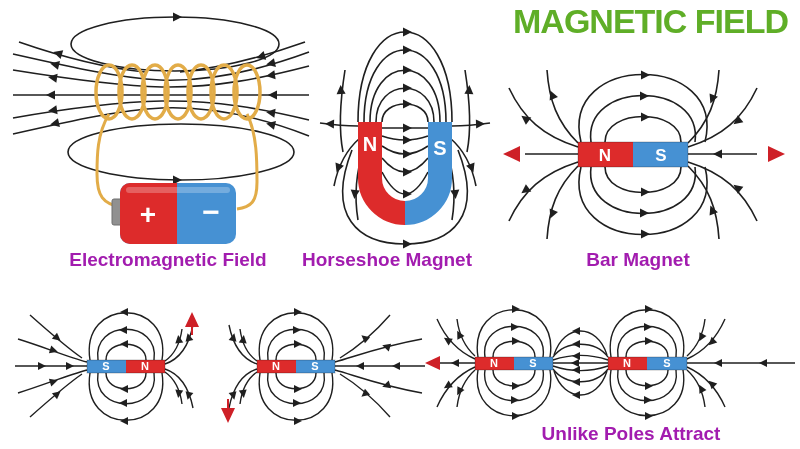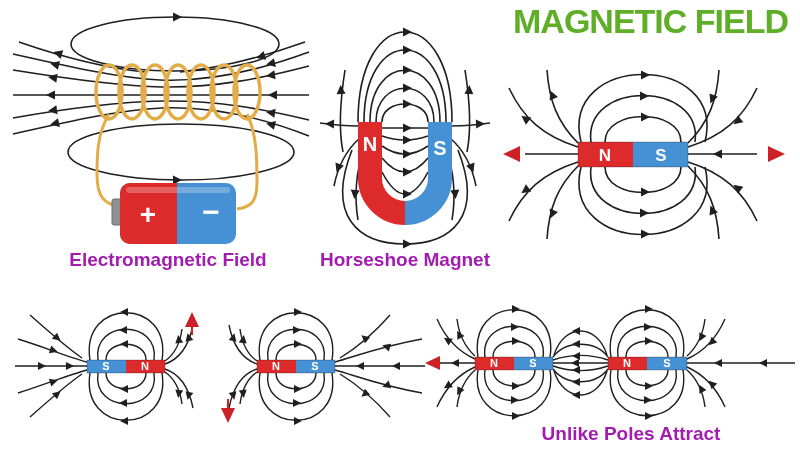--- a/index.html
+++ b/index.html
@@ -118,21 +118,21 @@
       <path class="fl" d="M34,130 C8,196 40,224 87,224 C134,224 166,196 140,130"></path>
       <polygon class="ah" points="-2,-4.5 7,0 -2,4.5" transform="translate(87 224)"></polygon>
     </g>
     <g>
       <path d="M52,102 V158 A35,35 0 0 0 87,193" fill="none" stroke="#DD2B2B" stroke-width="24"></path>
       <path d="M87,193 A35,35 0 0 0 122,158 V102" fill="none" stroke="#4691D3" stroke-width="24"></path>
       <text class="pole" x="52" y="131" font-size="20">N</text>
       <text class="pole" x="122" y="135" font-size="20">S</text>
     </g>
   </svg>
-  <div class="caption" style="left:405px;top:249px;">Horseshoe Magnet</div>
+  <div class="caption" style="left:387px;top:249px;">Horseshoe Magnet</div>
 
   <svg style="left:495px;top:50px;" width="305" height="195" viewBox="0 0 305 195">
     <g>
       <path class="fl" d="M83,104 H30"></path>
       <polygon class="ahr" points="-3,-8 14,0 -3,8" transform="translate(22 104) rotate(180)"></polygon>
       <path class="fl" d="M193,104 H262"></path>
       <polygon class="ah" points="-2,-4.5 7,0 -2,4.5" transform="translate(225 104) rotate(180)"></polygon>
       <polygon class="ahr" points="-3,-8 14,0 -3,8" transform="translate(276 104)"></polygon>
       <path class="fl" d="M110,92 C110,58 186,58 186,92"></path>
       <polygon class="ah" points="-2,-4.5 7,0 -2,4.5" transform="translate(148 67)"></polygon>
@@ -164,20 +164,21 @@
       <polygon class="ah" points="-2,-4.5 7,0 -2,4.5" transform="translate(218 162) rotate(248)"></polygon>
     </g>
     <g>
       <rect x="83" y="92" width="55" height="25" fill="#DD2B2B"></rect>
       <rect x="138" y="92" width="55" height="25" fill="#4691D3"></rect>
       <rect x="83" y="92" width="110" height="25" class="seam"></rect>
       <text class="pole" x="110" y="111" font-size="17">N</text>
       <text class="pole" x="166" y="111" font-size="17">S</text>
     </g>
   </svg>
+  <div class="caption" style="left:638px;top:249px;">Bar Magnet</div>
 
   <svg style="left:10px;top:295px;" width="420" height="133" viewBox="0 0 420 133">
     <g>
       <path class="fl2" d="M96,65 C96,44 136,44 136,65"></path>
       <polygon class="ah" points="-2,-4 6,0 -2,4" transform="translate(116 49) rotate(180)"></polygon>
       <path class="fl2" d="M88,65 C82,24 150,24 144,65"></path>
       <polygon class="ah" points="-2,-4 6,0 -2,4" transform="translate(115 35) rotate(180)"></polygon>
       <path class="fl2" d="M80,65 C70,2 162,2 152,65"></path>
       <polygon class="ah" points="-2,-4 6,0 -2,4" transform="translate(116 17) rotate(180)"></polygon>
       <path class="fl2" d="M96,78 C96,99 136,99 136,78"></path>

